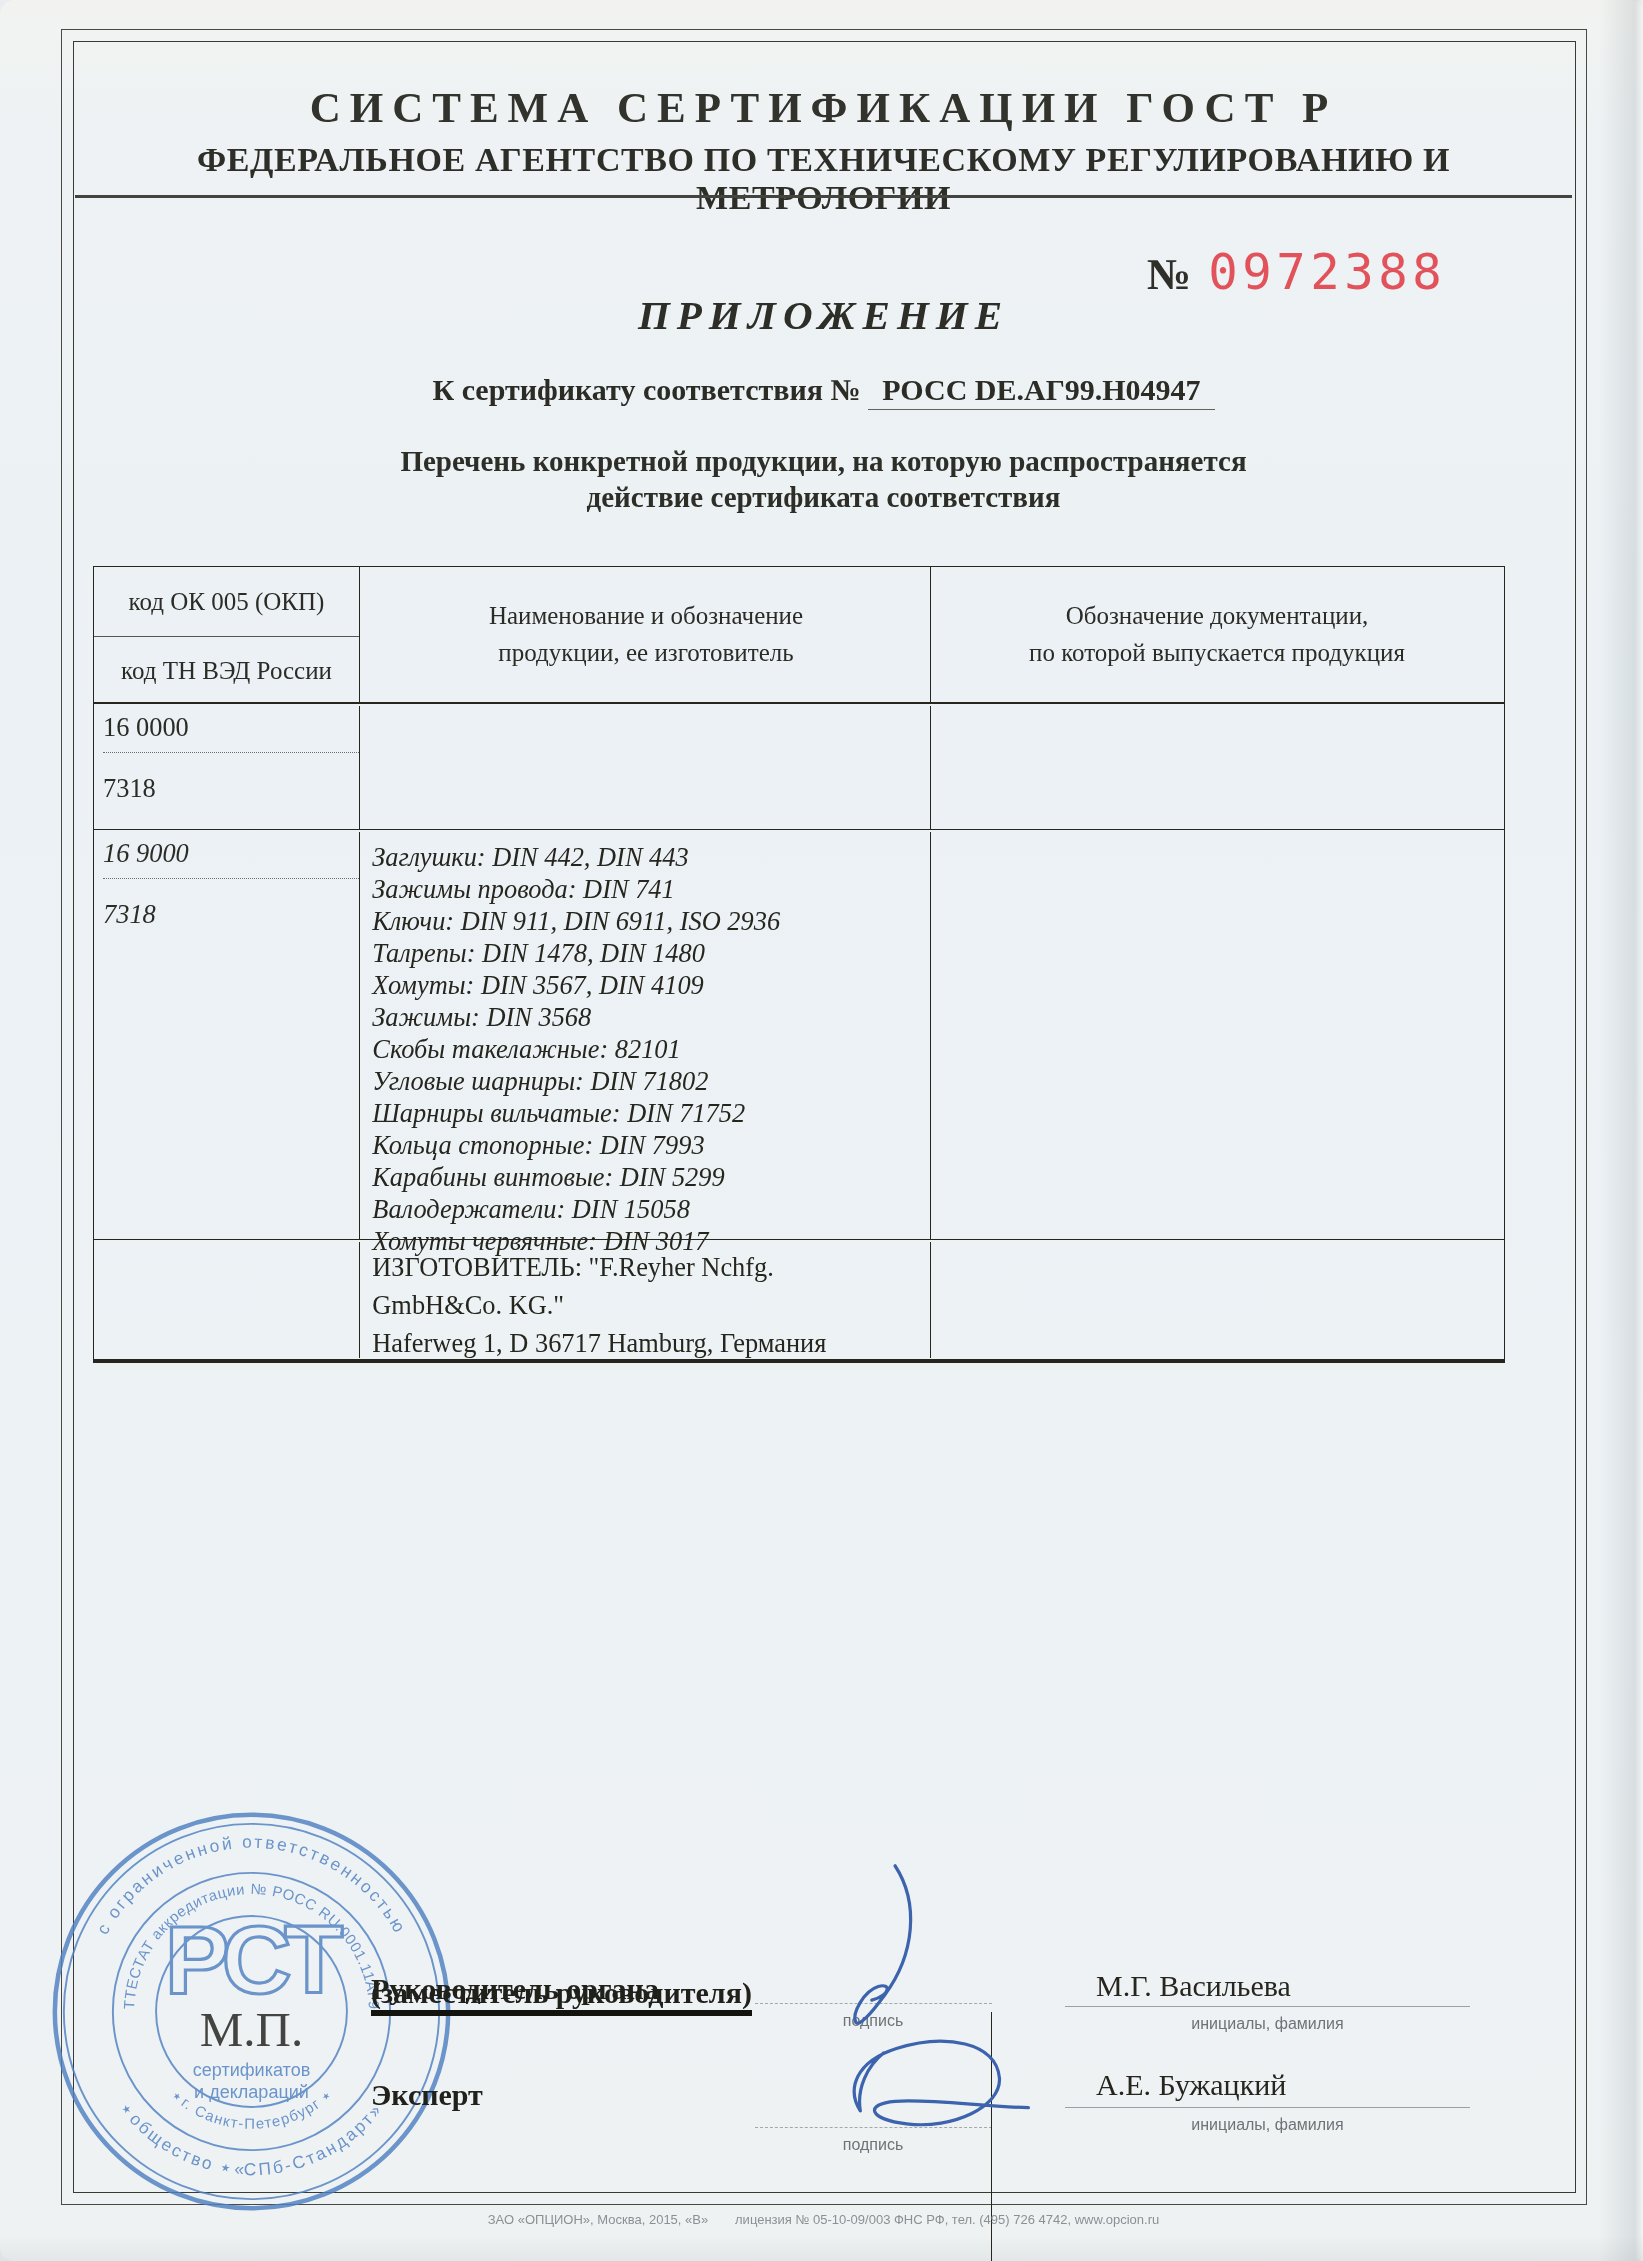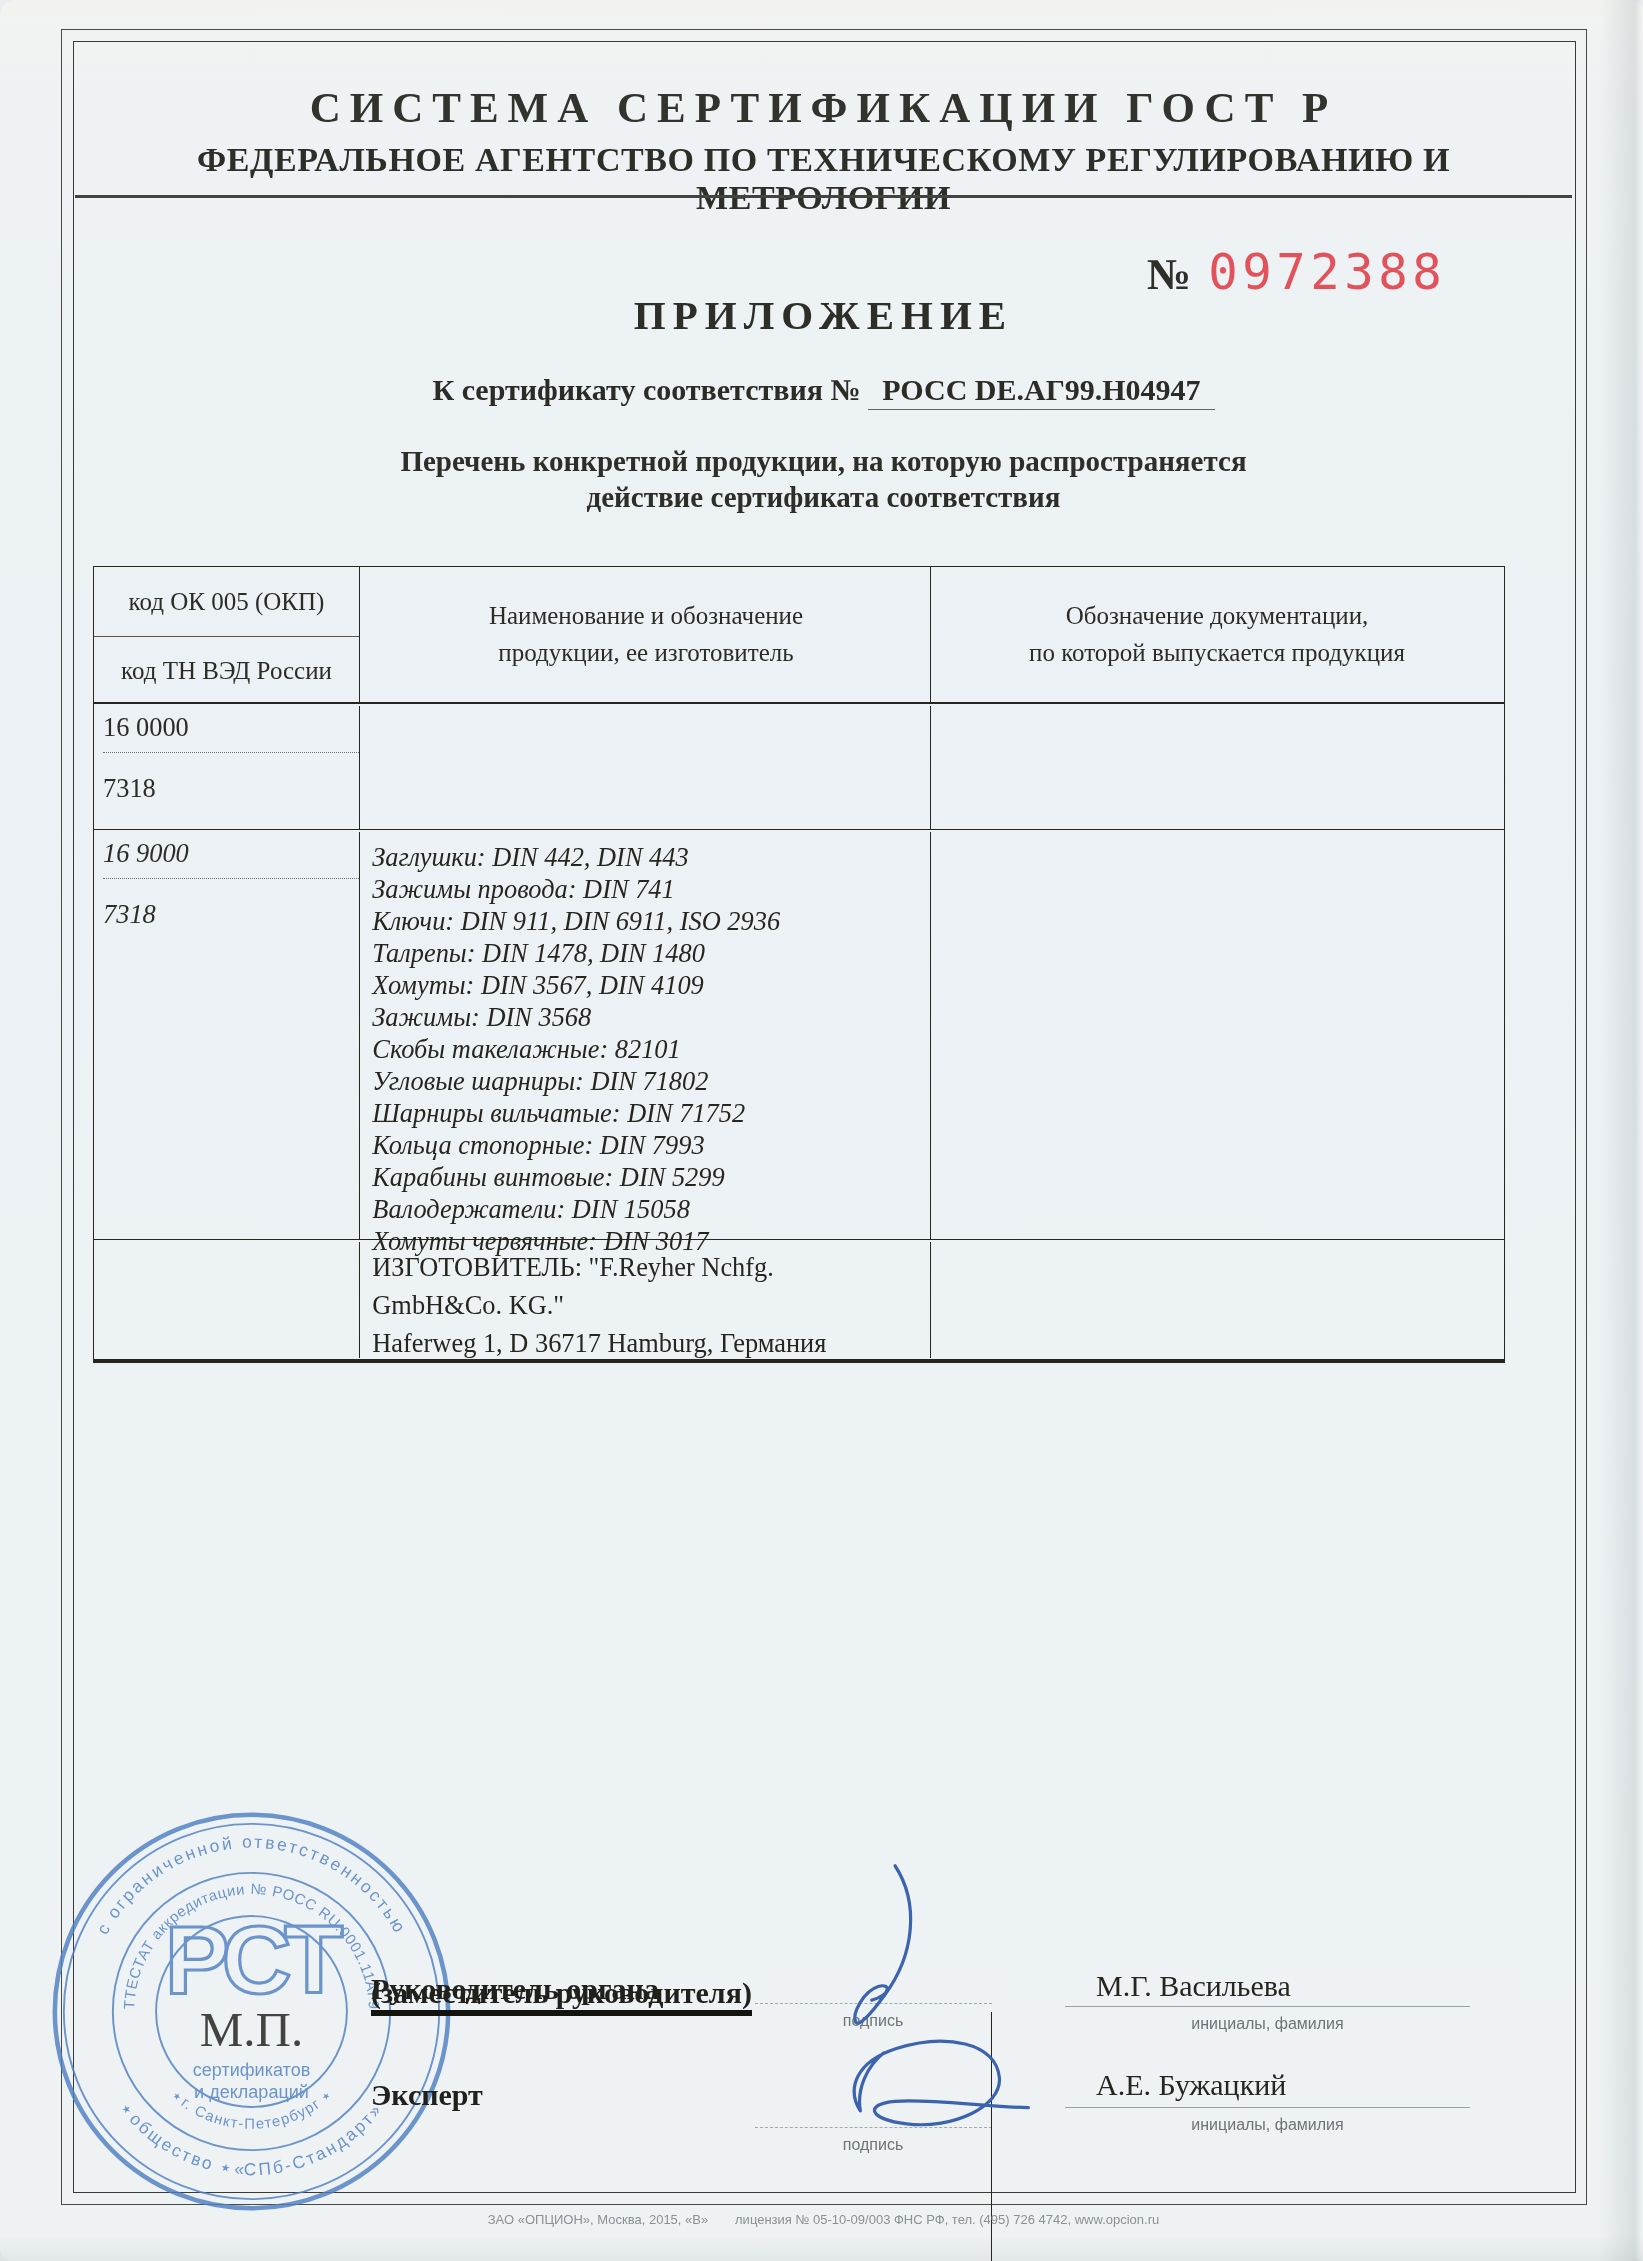--- a/index.html
+++ b/index.html
@@ -27,21 +27,21 @@
   .hdr2{position:absolute;left:73px;top:141px;width:1501px;text-align:center;
     font-size:34px;letter-spacing:0.6px;font-weight:bold;color:#2e2e28;}
   .hdr-rule{position:absolute;left:75px;top:195px;width:1497px;height:2.6px;background:#44443e;}
 
   .doc-number{position:absolute;left:1147px;top:244px;white-space:nowrap;}
   .doc-number .no{font-size:44px;font-weight:bold;color:#2f2f2a;margin-right:17px;}
   .doc-number .val{font-family:"DejaVu Sans Mono",monospace;font-size:49px;
     color:var(--number-red);letter-spacing:4.5px;}
 
   .title{position:absolute;left:73px;top:291px;width:1501px;text-align:center;
-    font-size:41px;font-weight:bold;letter-spacing:7px;color:#2e2e28;}
+    font-size:41px;font-weight:bold;letter-spacing:7px;color:#2e2e28;font-style:italic;}
   .subtitle{position:absolute;left:73px;top:373px;width:1501px;text-align:center;font-size:30px;font-weight:bold;}
   .subtitle .cert-no{border-bottom:1.9px solid #63635c;padding:0 14px 2.6px 14px;}
   .desc{position:absolute;left:73px;width:1501px;text-align:center;font-size:29px;font-weight:bold;color:#2e2e28;}
   .desc.l1{top:445px;} .desc.l2{top:481px;}
 
   
   .cert-table{position:absolute;left:93px;top:566px;width:1412px;height:797px;
     border:1.9px solid #26261f;border-bottom-width:4.5px;box-sizing:border-box;font-size:26.4px;}
   .t-row{position:absolute;left:0;width:100%;box-sizing:border-box;}
   .t-head{top:0;height:137px;border-bottom:2.6px solid #26261f;}

